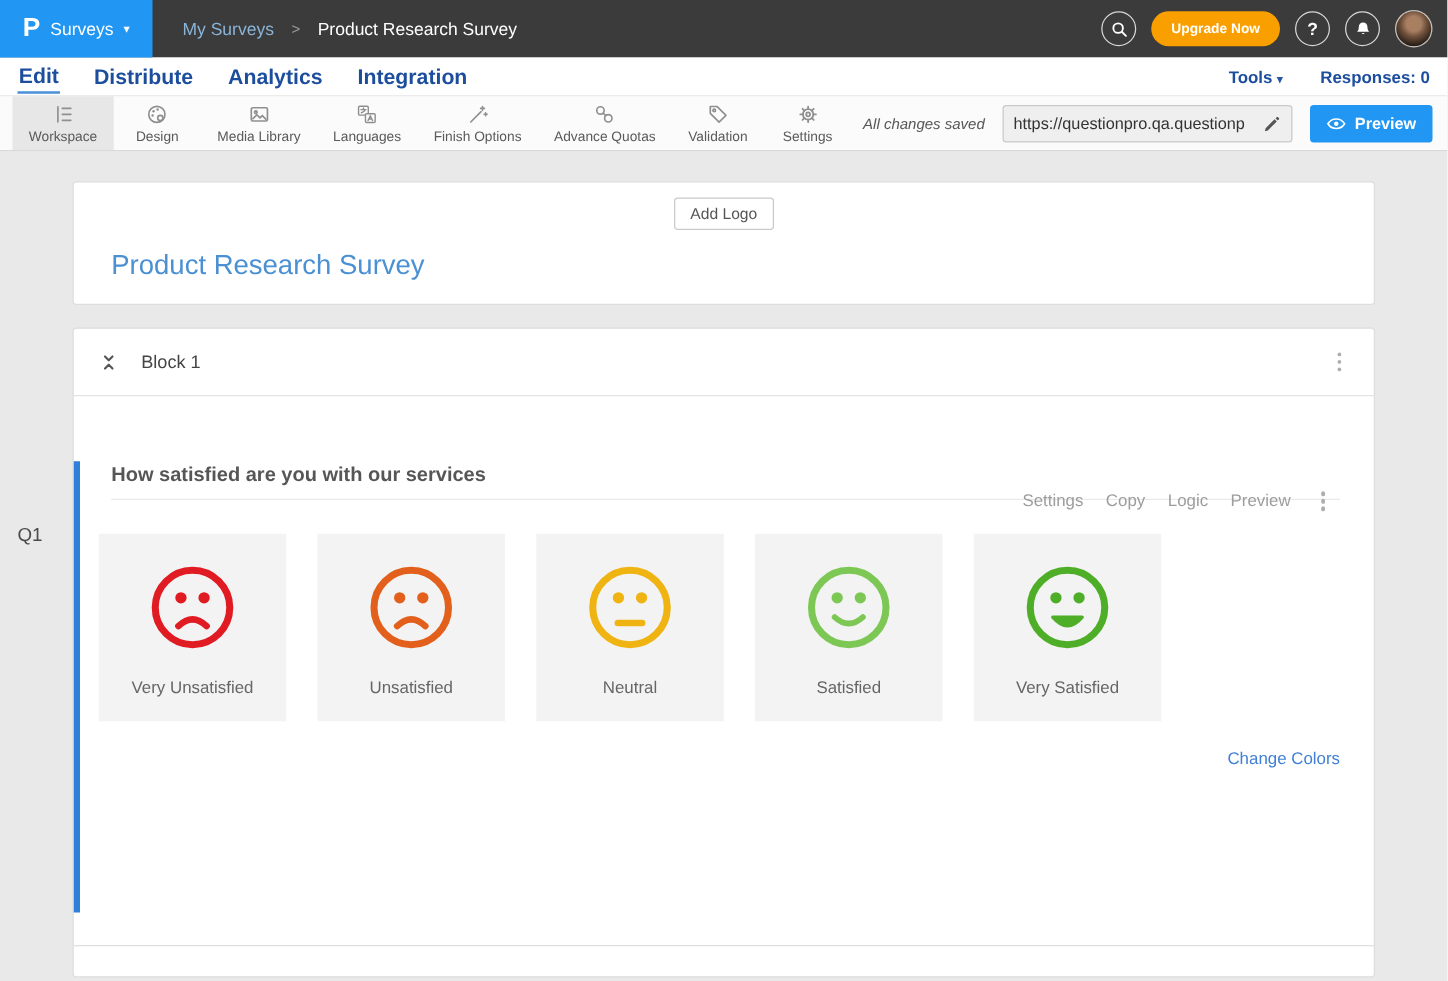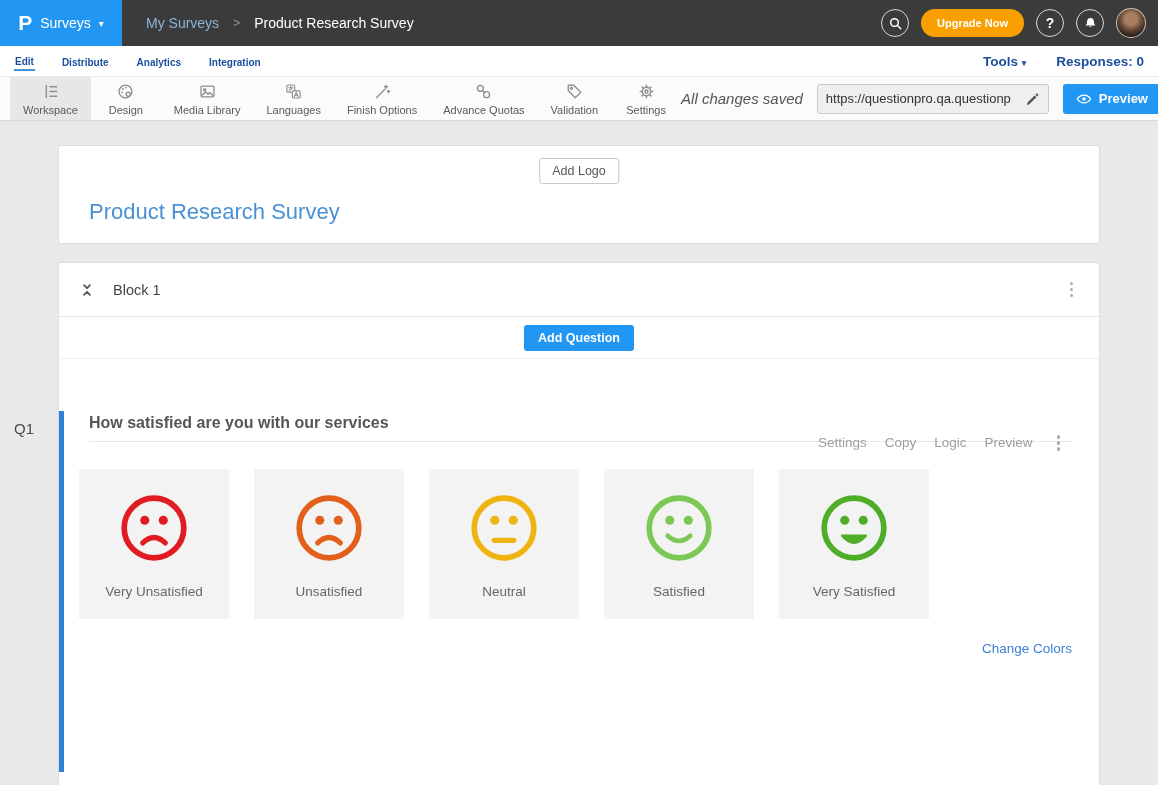--- a/index.html
+++ b/index.html
@@ -18,35 +18,35 @@
   .bc-current { color:#fff; }
   .topbar-right { margin-left:auto; display:flex; align-items:center; gap:12px; padding-right:12px; }
   .circle-btn { width:28px; height:28px; border-radius:50%; border:1.5px solid rgba(255,255,255,.8); display:flex; align-items:center; justify-content:center; color:#fff; background:transparent; font-size:14px; font-weight:700; cursor:pointer; }
   .upgrade-btn { height:28px; border-radius:14px; background:#f9a000; border:none; color:#fff; font-weight:700; font-size:11px; padding:0 16px; cursor:pointer; font-family:inherit; }
   .avatar { width:30px; height:30px; border-radius:50%; border:1.5px solid rgba(255,255,255,.7);
     background: radial-gradient(circle at 50% 36%, #a97f62 0 26%, #6d4f3a 46%, #221b15 78%); cursor:pointer; }
 
   
   .subnav { height:30px; background:#fff; display:flex; align-items:center; padding:0 14px; }
   .nav-tabs { display:flex; gap:26px; align-items:center; height:100%; }
-  .nav-tab { font-size:10px; font-weight:700; color:#1d4e9e; cursor:pointer; padding:4px 1px 2px; }
+  .nav-tab { font-size:17px; font-weight:700; color:#1d4e9e; cursor:pointer; padding:4px 1px 2px; }
   .nav-tab.active { border-bottom:2px solid #4a90d9; }
   .subnav-right { margin-left:auto; display:flex; align-items:center; gap:30px; font-size:13.5px; font-weight:700; color:#1d4e9e; }
   .tools { cursor:pointer; }
   .tools .caret { color:#1d4e9e; font-size:9px; }
 
   
   .toolbar { height:45px; background:#fbfbfb; border-top:1px solid #ececec; border-bottom:1px solid #d9d9d9; display:flex; align-items:stretch; padding-left:10px; }
   .toolbar-items { display:flex; align-items:stretch; }
   .tb-item { display:flex; flex-direction:column; align-items:center; justify-content:center; gap:3px; padding:0 13px; min-width:70px; cursor:pointer; }
   .tb-item.active { background:#e7e7e7; }
   .tb-icon svg { display:block; }
   .tb-label { font-size:11px; color:#5a5a5a; white-space:nowrap; }
   .toolbar-right { margin-left:auto; display:flex; align-items:center; gap:14px; padding-right:12px; }
-  .save-status { font-style:italic; font-size:15px; color:#555; white-space:nowrap; }
+  .save-status { font-style:italic; font-size:12px; color:#555; white-space:nowrap; }
   .url-box { display:flex; align-items:center; background:#efefef; border:1px solid #c9c9c9; border-radius:3px; height:30px; width:232px; padding:0 8px; }
   .url-input { flex:1; min-width:0; border:none; background:transparent; font-size:13px; color:#333; outline:none; font-family:inherit; }
   .pencil-icon { flex:0 0 auto; cursor:pointer; }
   .preview-btn { height:30px; background:#2196f3; color:#fff; border:none; border-radius:3px; font-size:13px; font-weight:700; display:flex; align-items:center; gap:7px; padding:0 13px; cursor:pointer; font-family:inherit; }
 
   
   .page { padding-top:24px; }
   .content { width:1042px; margin:0 auto; }
   .card { background:#fff; border:1px solid #ddd; border-radius:3px; }
   .survey-card { height:99px; position:relative; margin-bottom:18px; }
@@ -257,23 +257,20 @@
             </svg>
         </span>
         <span class="block-title">Block 1</span>
         <span class="kebab">
             <i></i>
             <i></i>
             <i></i>
           </span>
       </div>
 
-      <div class="add-row">
-        <button class="add-q-btn">Add Question</button>
-      </div>
 
       <div class="question">
         <div class="q-actions">
             <span class="q-action">Settings</span>
             <span class="q-action">Copy</span>
             <span class="q-action">Logic</span>
             <span class="q-action">Preview</span>
             <span class="kebab" style="margin-left: 0px;">
               <i></i>
               <i></i>

